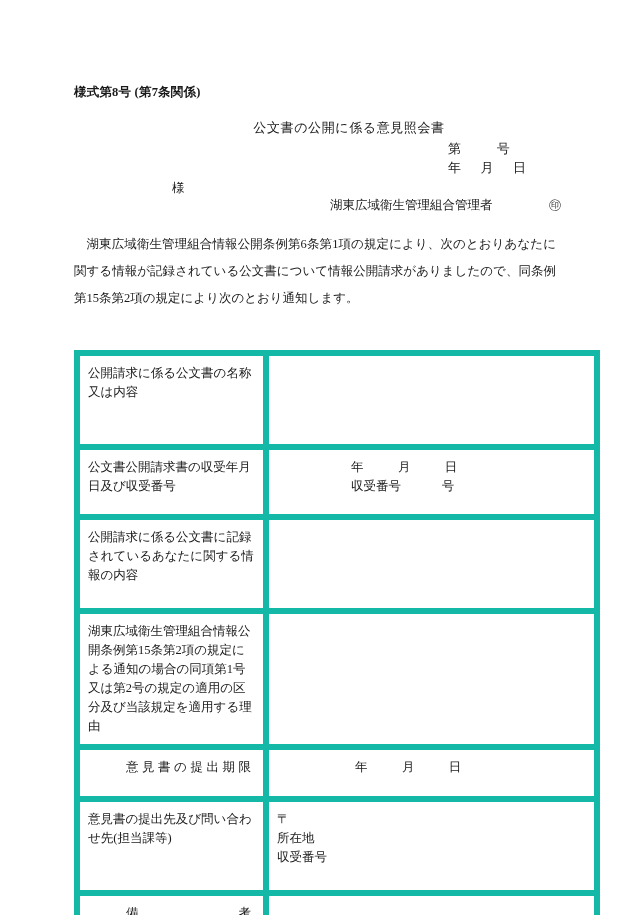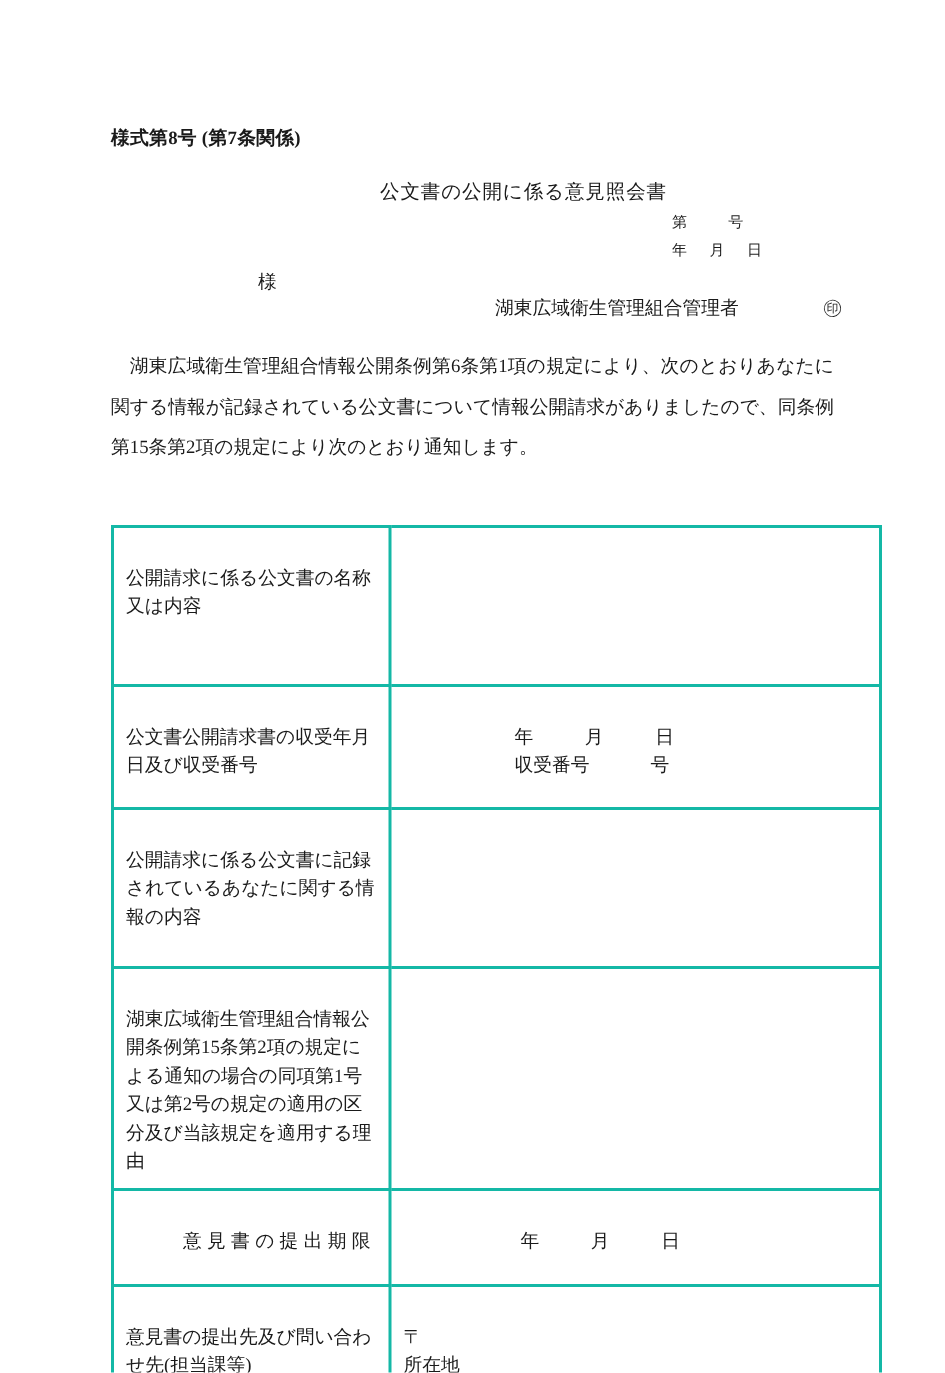--- a/index.html
+++ b/index.html
@@ -42,21 +42,21 @@
     font-size: 13px;
     letter-spacing: 0.6px;
     padding-left: 68px;
     box-sizing: border-box;
   }
 
   .meta-block {
     position: absolute;
     left: 448px;
     top: 139px;
-    font-size: 10px;
+    font-size: 13px;
     line-height: 19px;
   }
   .meta-row {
     display: block;
     white-space: pre;
   }
 
   .addressee {
     position: absolute;
     left: 172px;
@@ -95,25 +95,25 @@
   
   .form-table {
     position: absolute;
     left: 74px;
     top: 350px;
     width: 482px;
     border-collapse: collapse;
     table-layout: fixed;
   }
   .form-table td {
-    border: 2px solid #14b8a6;
+    border: 6px solid #14b8a6;
     font-size: 12.5px;
     line-height: 19px;
     vertical-align: top;
-    padding: 24px 6px 8px 8px;
+    padding: 8px 6px 8px 8px;
   }
   td.label-cell {
     width: 169px;
   }
   td.value-cell {
     width: 311px;
   }
   .label-mid {
     vertical-align: middle;
   }

